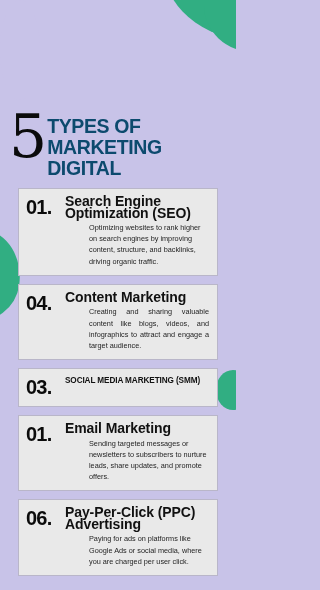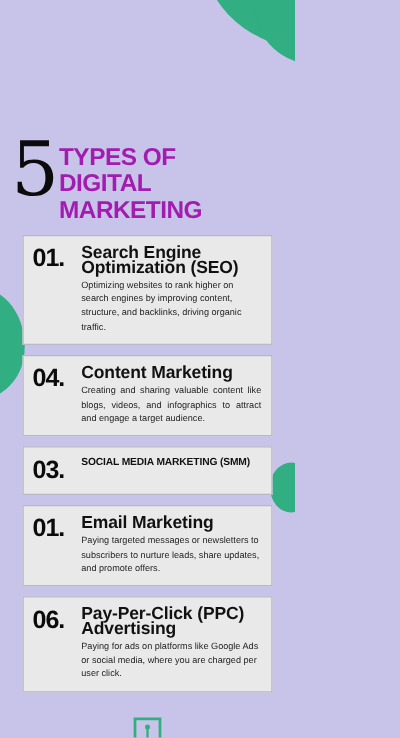--- a/index.html
+++ b/index.html
@@ -79,21 +79,21 @@
     color: #0b0b0b;
     letter-spacing: -2px;
     margin-top: -4px;
   }
   .heading-lines {
     font-family: "Liberation Sans", sans-serif;
     font-weight: 700;
     font-size: 19.5px;
     line-height: 21px;
     letter-spacing: -0.4px;
-    color: #a21caf;
+    color: #0c4a6e;
     margin-top: 2px;
     margin-left: 2px;
     text-transform: uppercase;
   }
   .heading-lines div { white-space: nowrap; }
 
   
   .cards {
     position: relative;
     z-index: 3;
@@ -129,20 +129,21 @@
     color: #111111;
     letter-spacing: -0.1px;
   }
   .card-title.caps { text-transform: uppercase; font-size: 8.2px; line-height: 10px; }
   .card-desc {
     font-family: "Liberation Sans", sans-serif;
     font-size: 7.3px;
     line-height: 11.2px;
     color: #1e1e1e;
     margin-top: 3px;
+    margin-left: 24px;
   }
   .card-desc.spaced { margin-top: 8px; }
   .card-desc.just { text-align: justify; }
 
   
   .footer { position: relative; z-index: 3; margin-top: 12px; }
 
   .logo-row {
     display: flex;
     align-items: center;
@@ -160,22 +161,22 @@
   <div class="blob blob-top-right"></div>
   <div class="blob blob-top-right2"></div>
   <div class="blob blob-left-leaf"></div>
   <div class="blob-left-leaf-cut"></div>
   <div class="blob blob-right-circle"></div>
 
   <div class="heading-wrap">
     <div class="big-five">5</div>
     <div class="heading-lines">
       <div>TYPES OF</div>
+      <div>MARKETING</div>
       <div>DIGITAL</div>
-      <div>MARKETING</div>
     </div>
   </div>
 
   <div class="cards">
 
     <div class="card">
       <div class="card-num">01.</div>
       <div class="card-body">
         <div class="card-title">Search Engine Optimization (SEO)</div>
         <div class="card-desc">Optimizing websites to rank higher on search engines by improving content, structure, and backlinks, driving organic traffic.</div>
@@ -194,21 +195,21 @@
       <div class="card-num">03.</div>
       <div class="card-body">
         <div class="card-title caps">SOCIAL MEDIA MARKETING (SMM)</div>
       </div>
     </div>
 
     <div class="card">
       <div class="card-num">01.</div>
       <div class="card-body">
         <div class="card-title">Email Marketing</div>
-        <div class="card-desc">Paying targeted messages or newsletters to subscribers to nurture leads, share updates, and promote offers.</div>
+        <div class="card-desc">Sending targeted messages or newsletters to subscribers to nurture leads, share updates, and promote offers.</div>
       </div>
     </div>
 
     <div class="card">
       <div class="card-num">06.</div>
       <div class="card-body">
         <div class="card-title">Pay-Per-Click (PPC) Advertising</div>
         <div class="card-desc">Paying for ads on platforms like Google Ads or social media, where you are charged per user click.</div>
       </div>
     </div>

